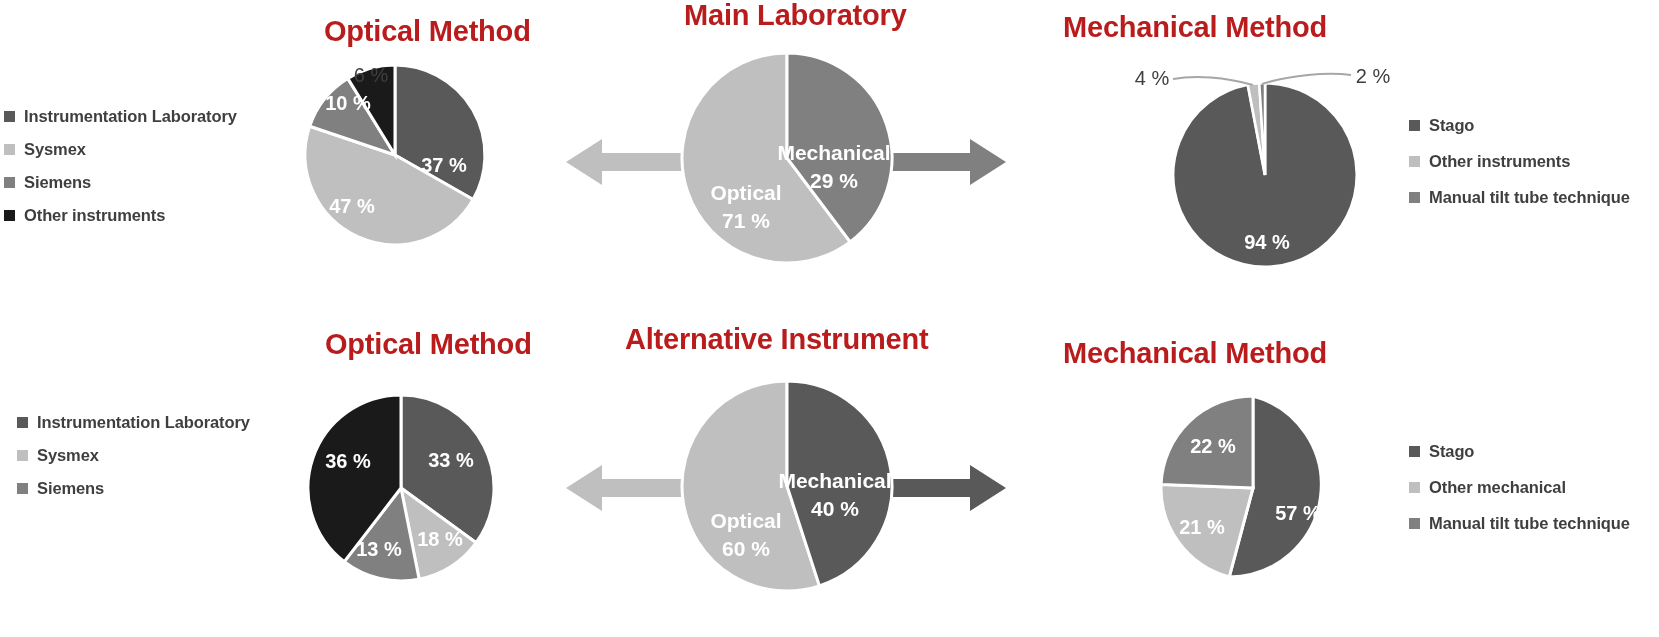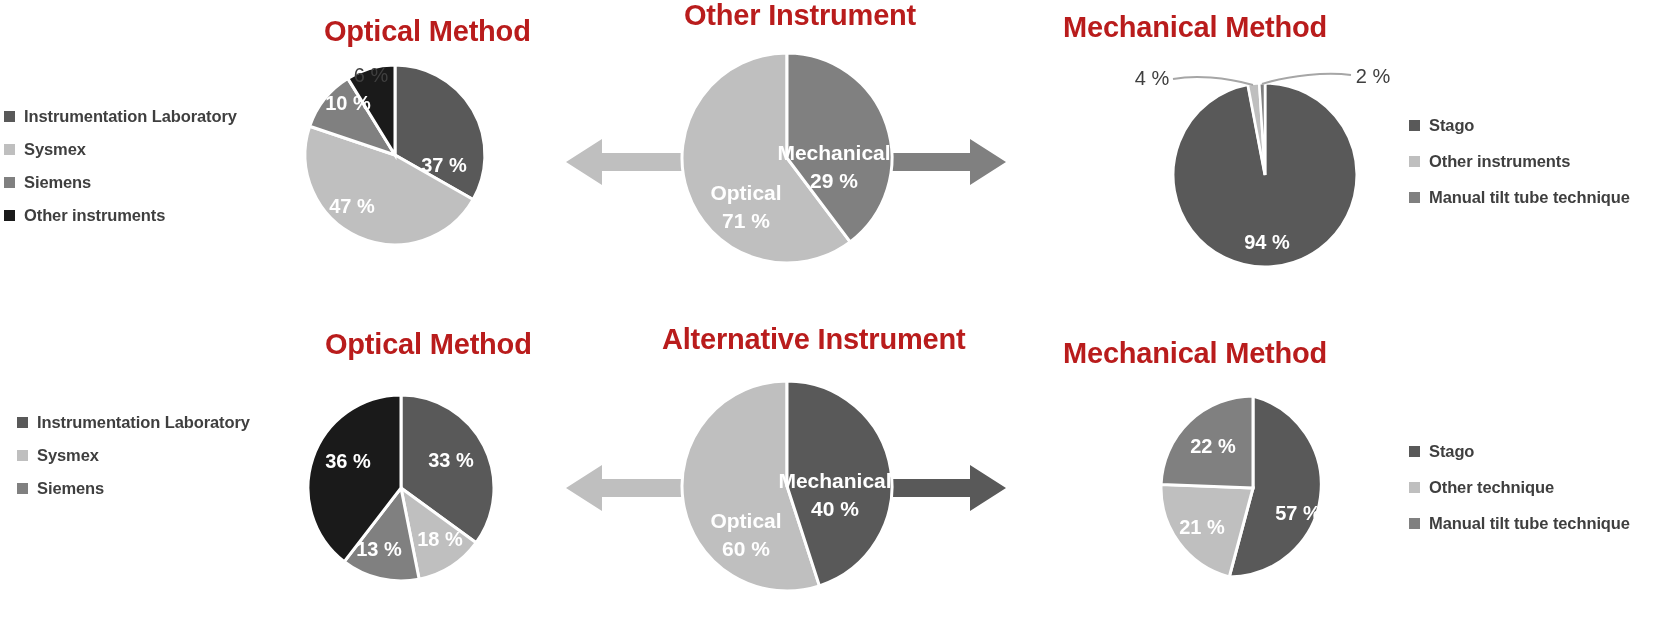--- a/index.html
+++ b/index.html
@@ -34,21 +34,21 @@
   }
   .center-label{
     font-family:"Liberation Sans","DejaVu Sans",sans-serif;
     font-size:21px;font-weight:bold;fill:#ffffff;
   }
   .arrow{position:absolute;}
 </style>
 </head>
 <body>
 
-<div class="title" style="left:684px;top:1px;">Other Instrument</div>
+<div class="title" style="left:684px;top:1px;">Main Laboratory</div>
 <div class="title" style="left:324px;top:17px;">Optical Method</div>
 <div class="title" style="left:1063px;top:13px;">Mechanical Method</div>
 
 <div class="legend" style="left:4px;top:100px;">
   <div class="legend-item">
     <span class="legend-swatch" style="background: rgb(89, 89, 89);"></span>
     <span class="legend-label">Instrumentation Laboratory</span>
   </div>
   <div class="legend-item">
     <span class="legend-swatch" style="background: rgb(191, 191, 191);"></span>
@@ -123,21 +123,21 @@
     <path fill="#808080" stroke="#ffffff" stroke-width="2.5" d="M 0 0 L -5.77 -91.82 A 92 92 0 0 1 0 -92 Z"></path>
     <path fill="none" stroke="#a6a6a6" stroke-width="2" d="M -12 -90 C -40 -98 -70 -100 -92 -96"></path>
     <path fill="none" stroke="#a6a6a6" stroke-width="2" d="M -3 -91 C 25 -100 62 -103 86 -100"></path>
     <text class="slice-label" x="2" y="74" text-anchor="middle">94 %</text>
     <text class="slice-label-out" x="-113" y="-90" text-anchor="middle">4 %</text>
     <text class="slice-label-out" x="108" y="-92" text-anchor="middle">2 %</text>
   </g>
 </svg>
 </div>
 
-<div class="title" style="left:662px;top:325px;text-align:center;">Alternative Instrument</div>
+<div class="title" style="left:625px;top:325px;text-align:center;">Alternative Instrument</div>
 <div class="title" style="left:325px;top:330px;">Optical Method</div>
 <div class="title" style="left:1063px;top:339px;">Mechanical Method</div>
 
 <div class="legend" style="left:17px;top:406px;">
   <div class="legend-item">
     <span class="legend-swatch" style="background: rgb(89, 89, 89);"></span>
     <span class="legend-label">Instrumentation Laboratory</span>
   </div>
   <div class="legend-item">
     <span class="legend-swatch" style="background: rgb(191, 191, 191);"></span>
@@ -149,21 +149,21 @@
   </div>
 </div>
 
 <div class="legend" style="left:1409px;top:433px;">
   <div class="legend-item" style="height:36px;">
     <span class="legend-swatch" style="background: rgb(89, 89, 89);"></span>
     <span class="legend-label">Stago</span>
   </div>
   <div class="legend-item" style="height:36px;">
     <span class="legend-swatch" style="background: rgb(191, 191, 191);"></span>
-    <span class="legend-label">Other technique</span>
+    <span class="legend-label">Other mechanical</span>
   </div>
   <div class="legend-item" style="height:36px;">
     <span class="legend-swatch" style="background: rgb(128, 128, 128);"></span>
     <span class="legend-label">Manual tilt tube technique</span>
   </div>
 </div>
 
 <div class="pie-wrap" style="left:305px;top:392px;">
 <svg width="200" height="200" viewBox="0 0 200 200">
   <g transform="translate(96,96)">

